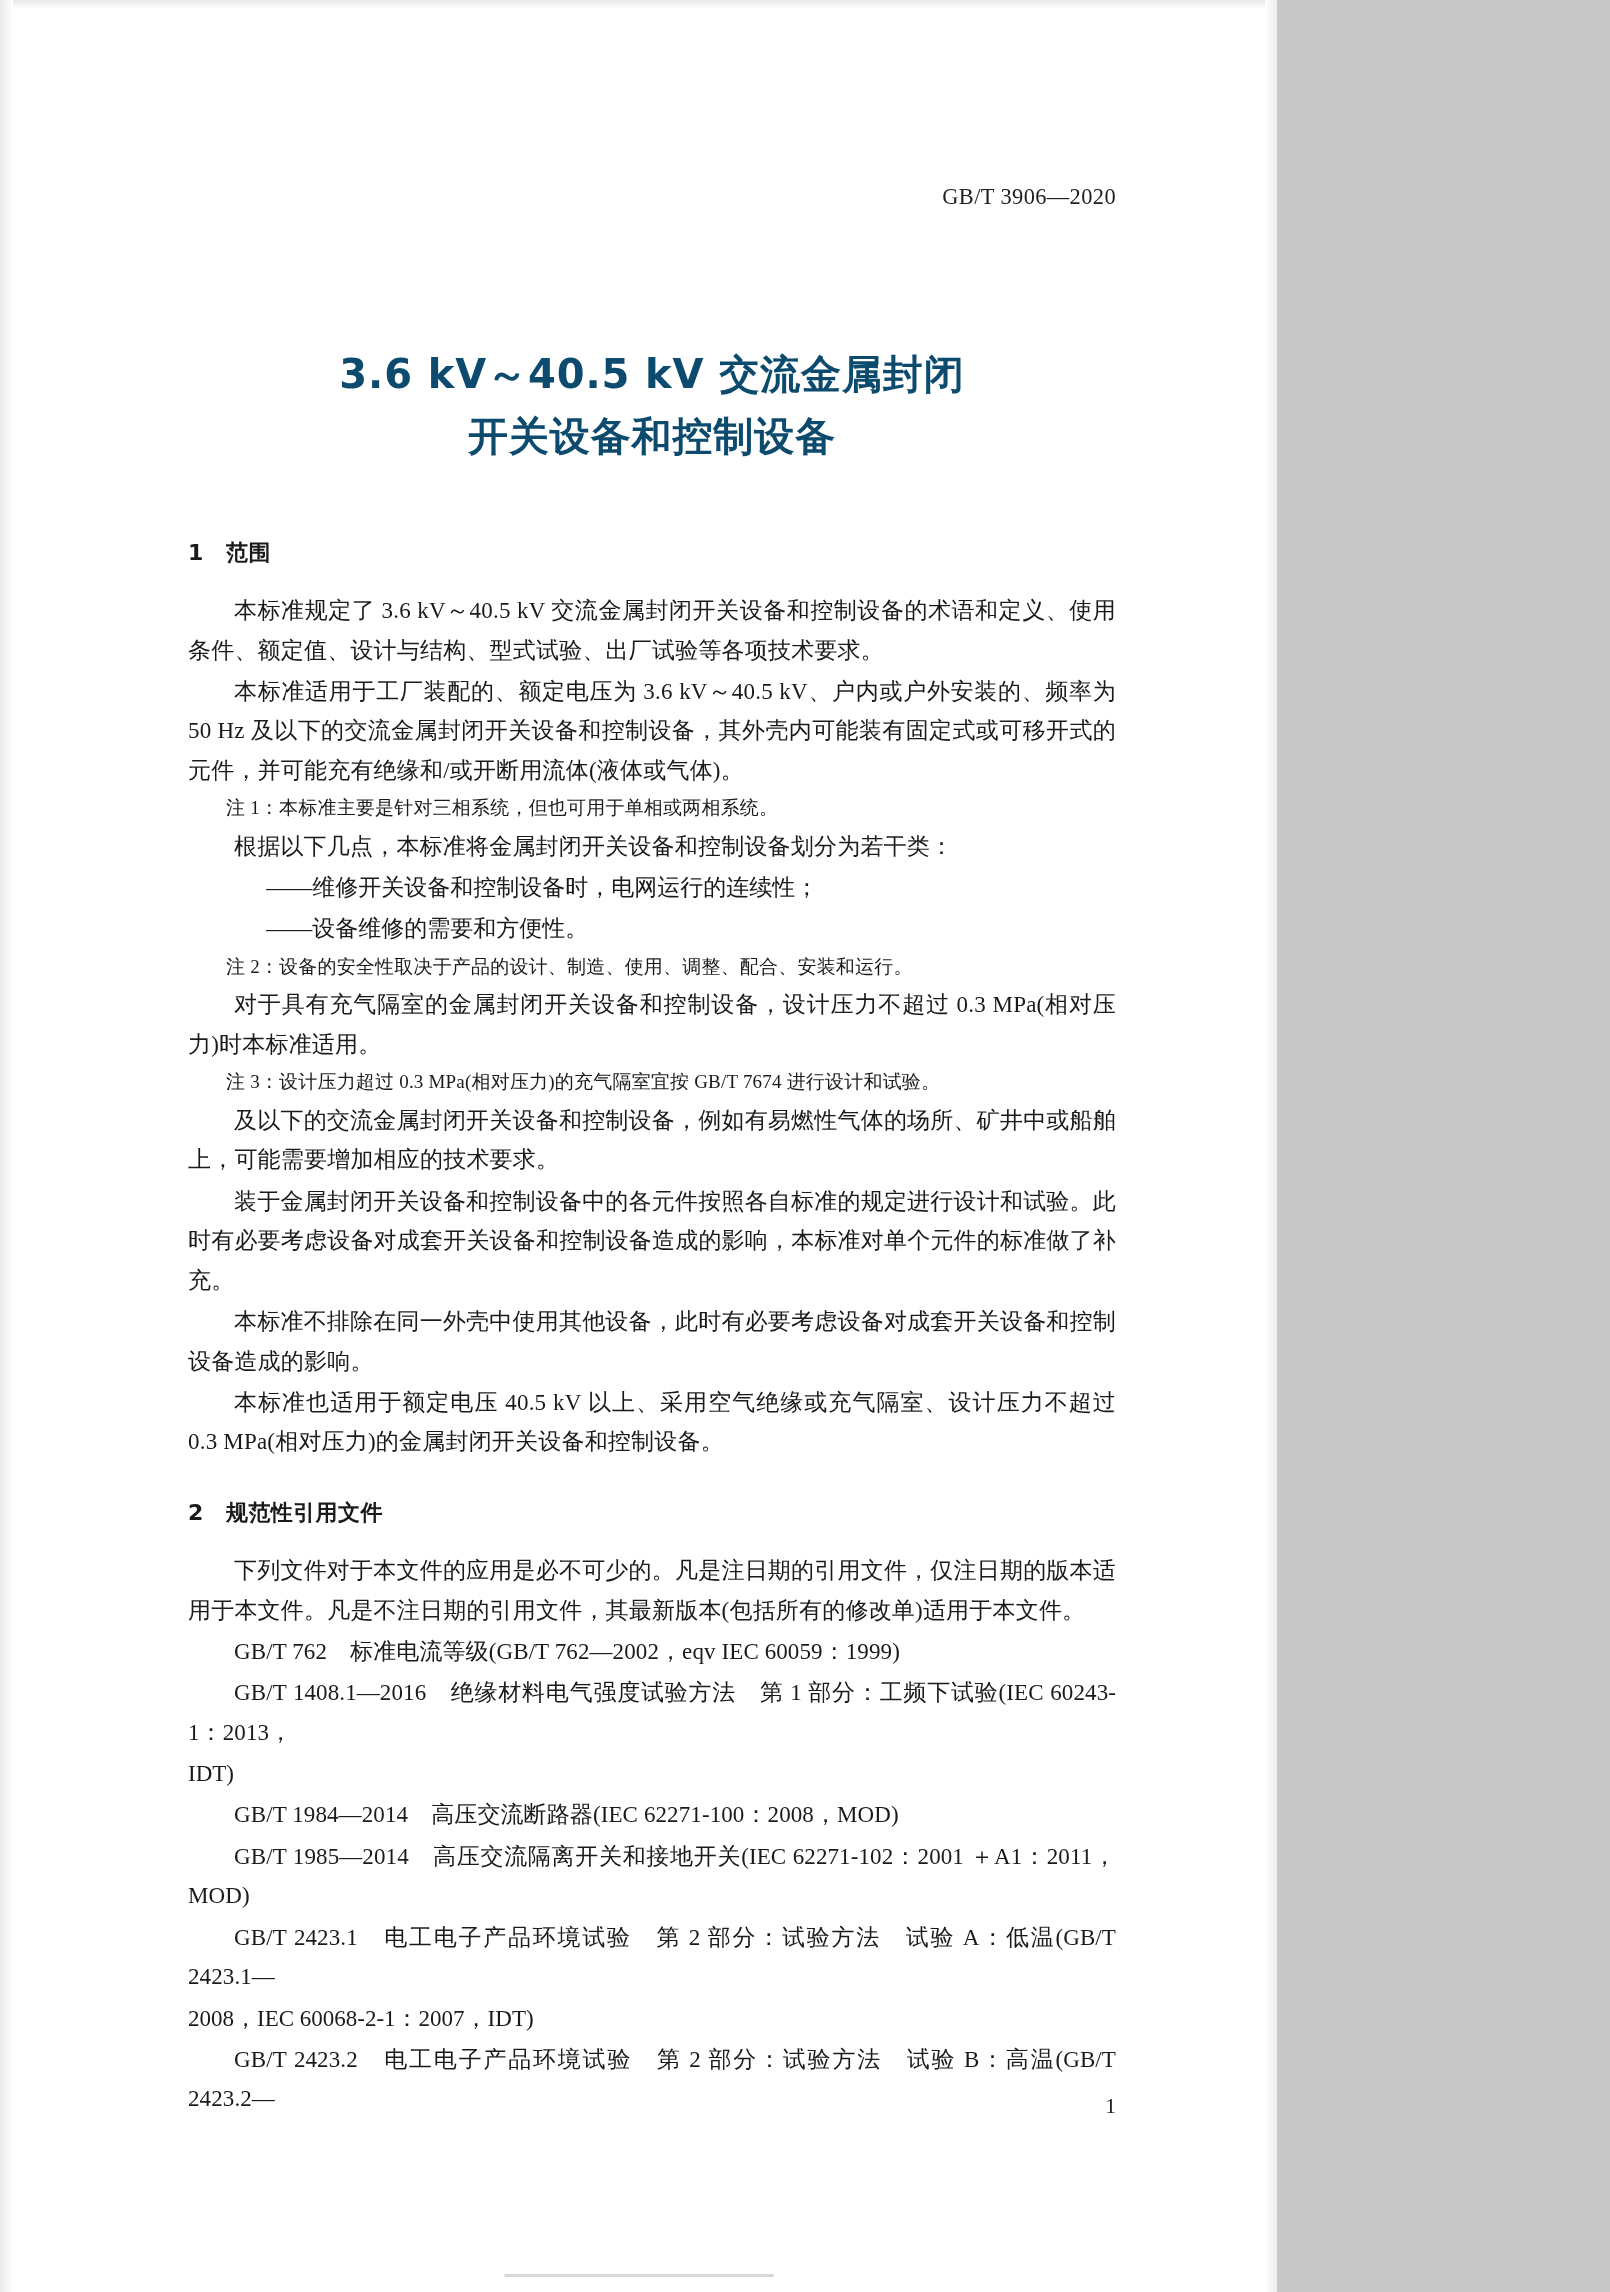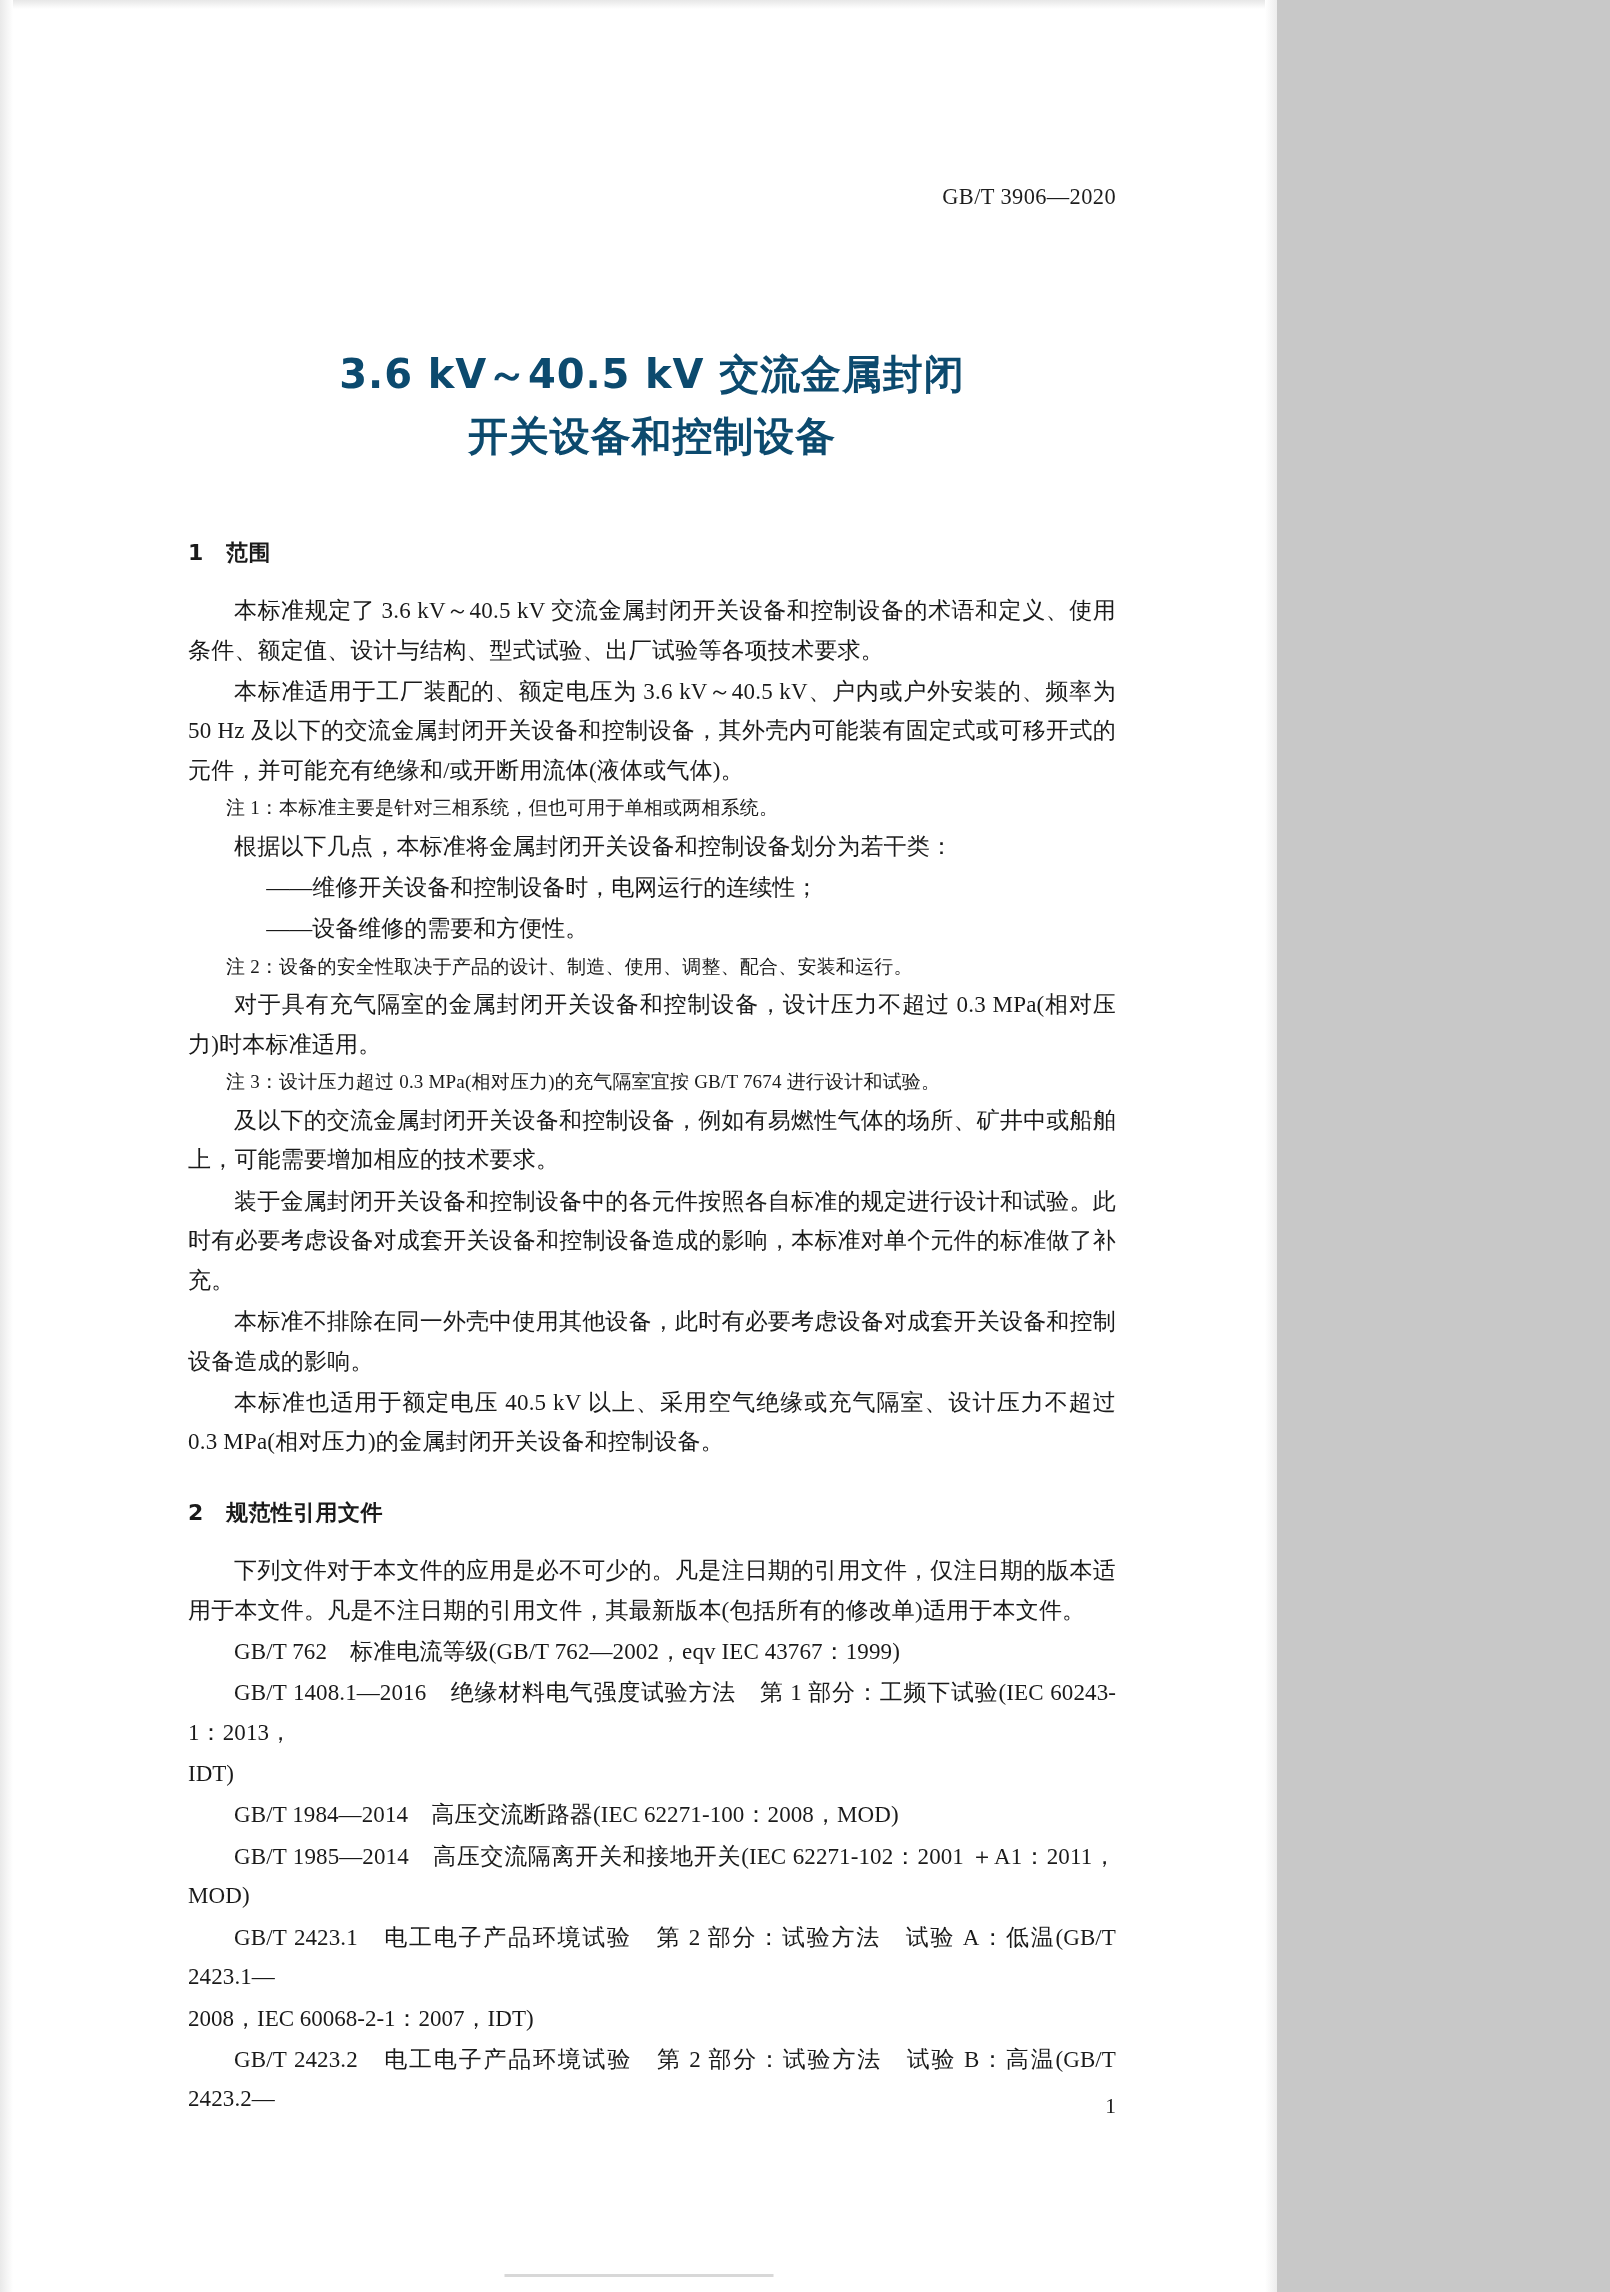--- a/index.html
+++ b/index.html
@@ -170,21 +170,21 @@
       <p class="para">装于金属封闭开关设备和控制设备中的各元件按照各自标准的规定进行设计和试验。此时有必要考虑设备对成套开关设备和控制设备造成的影响，本标准对单个元件的标准做了补充。</p>
       <p class="para">本标准不排除在同一外壳中使用其他设备，此时有必要考虑设备对成套开关设备和控制设备造成的影响。</p>
       <p class="para">本标准也适用于额定电压 40.5 kV 以上、采用空气绝缘或充气隔室、设计压力不超过 0.3 MPa(相对压力)的金属封闭开关设备和控制设备。</p>
 
       <div class="clause-head">
         <span class="num">2</span><span>规范性引用文件</span>
       </div>
 
       <p class="para">下列文件对于本文件的应用是必不可少的。凡是注日期的引用文件，仅注日期的版本适用于本文件。凡是不注日期的引用文件，其最新版本(包括所有的修改单)适用于本文件。</p>
 
-      <p class="ref">GB/T 762　标准电流等级(GB/T 762—2002，eqv IEC 43767：1999)</p>
+      <p class="ref">GB/T 762　标准电流等级(GB/T 762—2002，eqv IEC 60059：1999)</p>
 
       <p class="ref">GB/T 1408.1—2016　绝缘材料电气强度试验方法　第 1 部分：工频下试验(IEC 60243-1：2013，</p>
       <p class="ref-cont">IDT)</p>
 
       <p class="ref">GB/T 1984—2014　高压交流断路器(IEC 62271-100：2008，MOD)</p>
 
       <p class="ref">GB/T 1985—2014　高压交流隔离开关和接地开关(IEC 62271-102：2001 ＋A1：2011，MOD)</p>
 
       <p class="ref">GB/T 2423.1　电工电子产品环境试验　第 2 部分：试验方法　试验 A：低温(GB/T 2423.1—</p>
       <p class="ref-cont">2008，IEC 60068-2-1：2007，IDT)</p>

